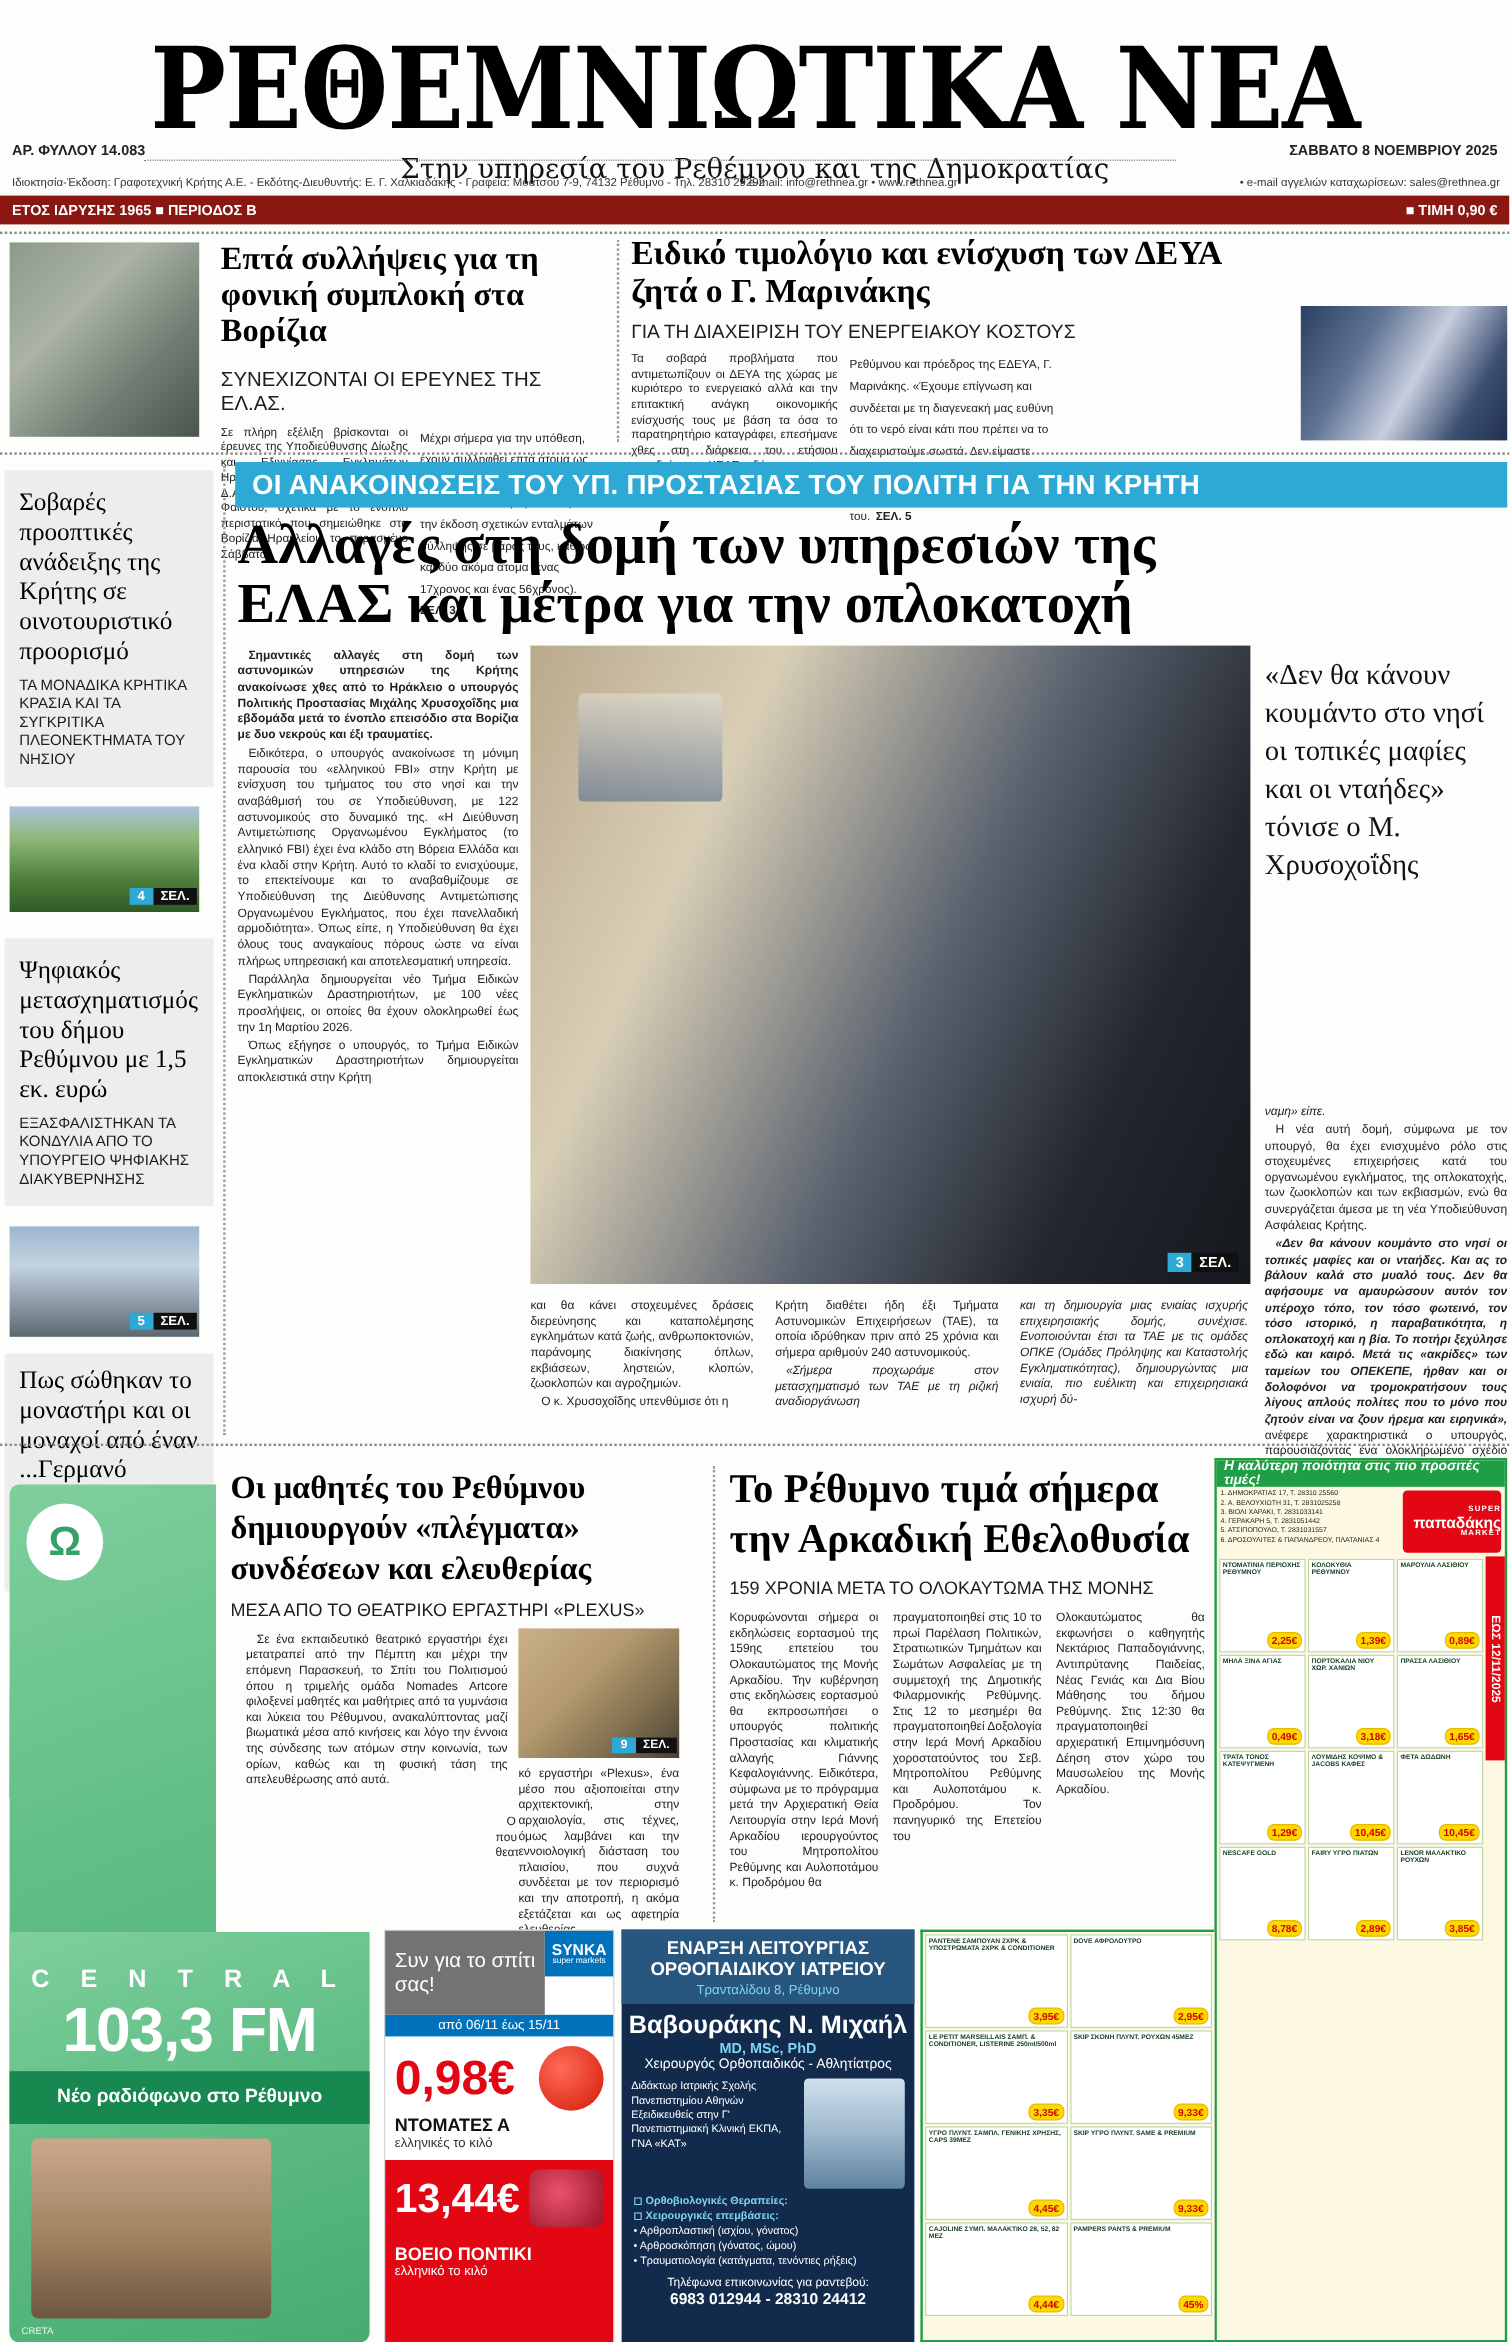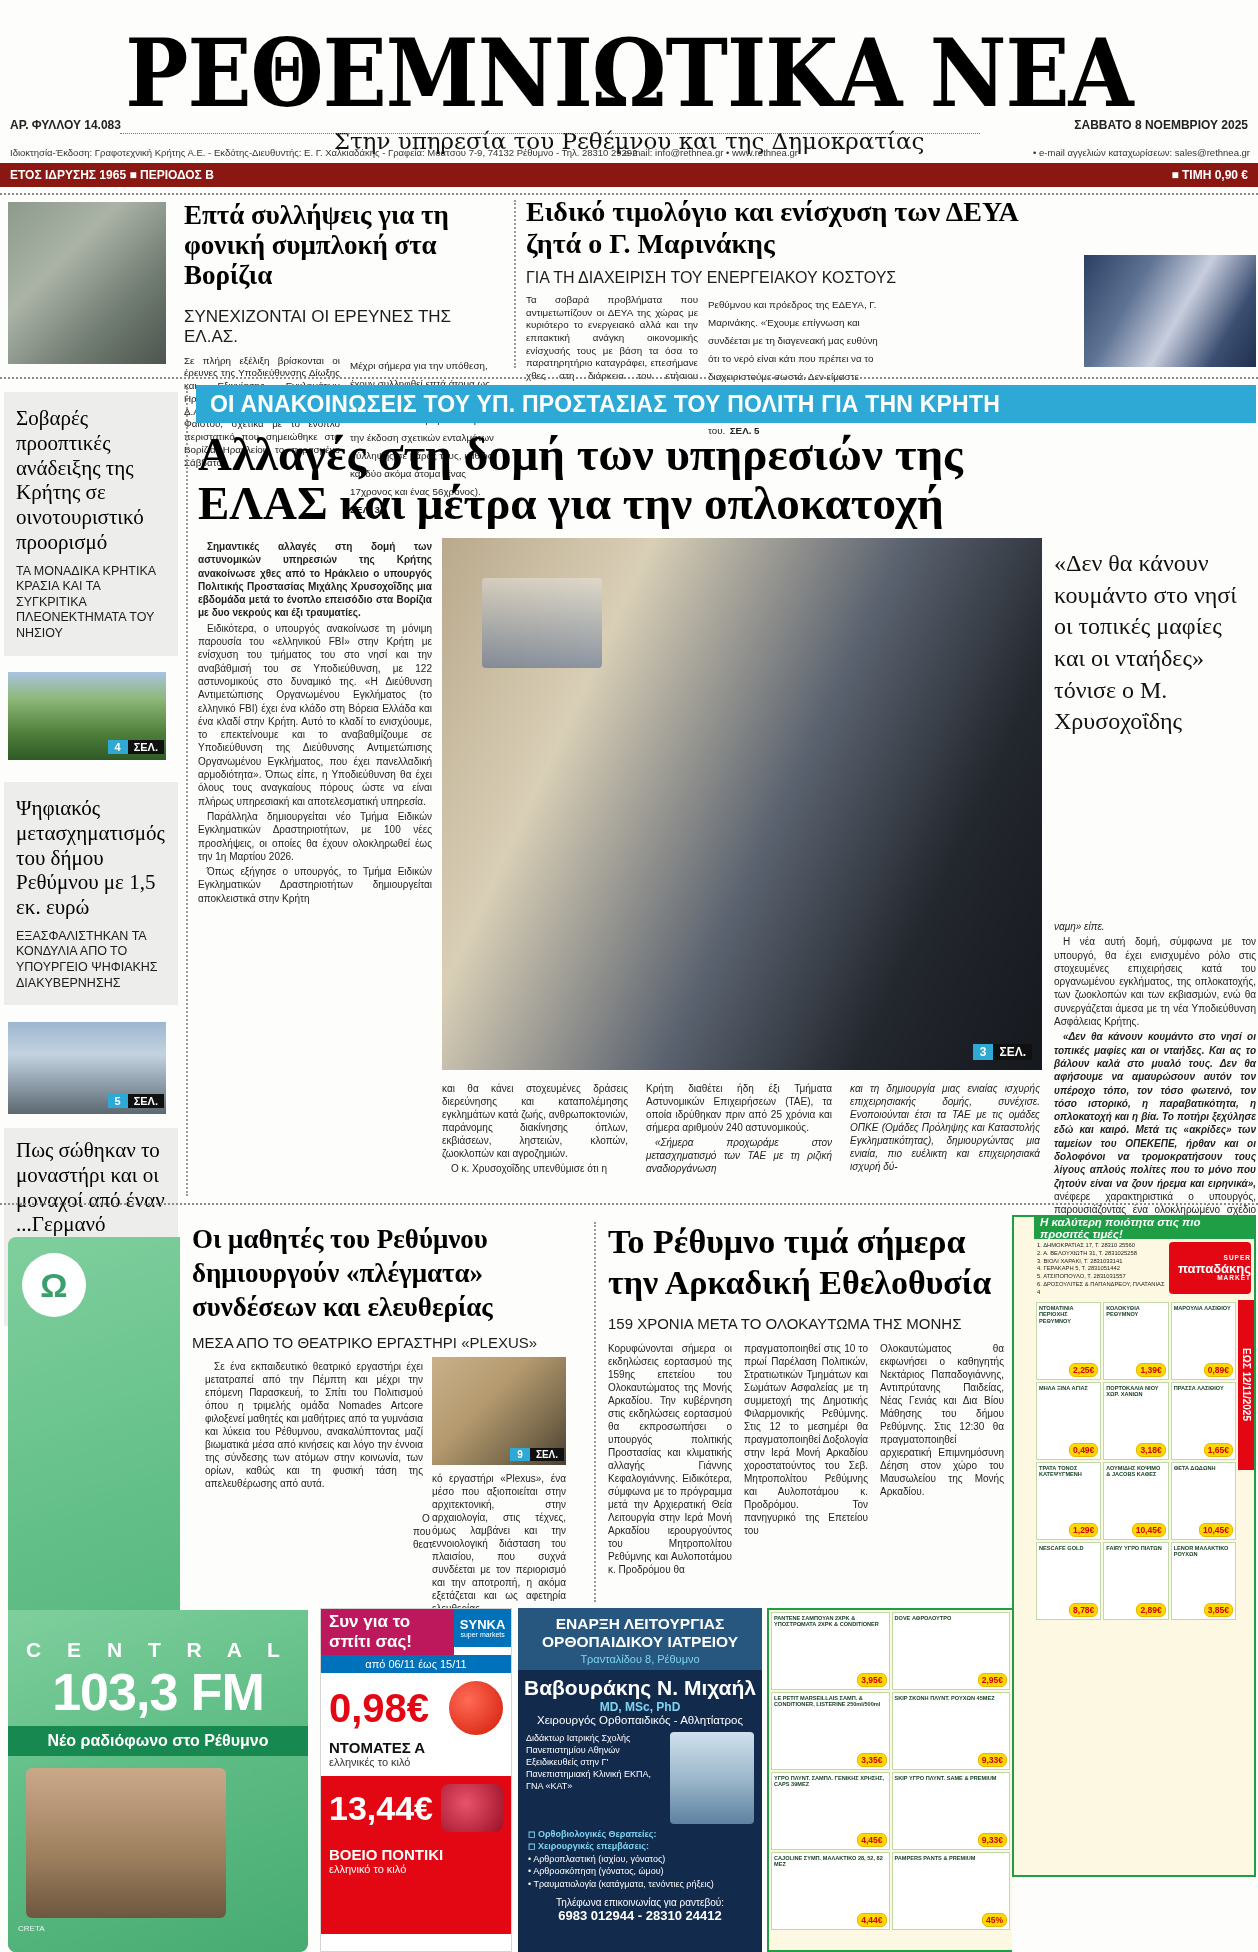--- a/index.html
+++ b/index.html
@@ -51,22 +51,22 @@
   .pull-quote{font-family:"Liberation Serif","DejaVu Serif",serif;font-size:24px;line-height:1.32;color:#111;}
   
   .radio-ad{background:linear-gradient(160deg,#7fcf9d 0%,#5fbd85 45%,#47ab72 100%);}
   .radio-circle{width:64px;height:64px;border-radius:50%;background:#fff;display:flex;
     align-items:center;justify-content:center;color:#3aa06b;font-size:34px;font-weight:bold;}
   .radio-letters{color:#fff;font-size:21px;letter-spacing:10px;font-weight:bold;}
   .radio-freq{color:#fff;font-weight:bold;font-size:52px;letter-spacing:-1px;}
   .radio-band{background:#17884f;color:#fff;font-weight:bold;font-size:16px;
     display:flex;align-items:center;justify-content:center;}
   .synka-ad{background:#fff;border:1px solid #d4d4d4;}
-  .synka-bar{background:#be185d;color:#fff;font-weight:bold;font-size:17px;display:flex;
-    align-items:center;padding:4px 8px;}
+  .synka-bar{background:#737373;color:#fff;font-weight:normal;font-size:17px;display:flex;
+    align-items:center;padding:16px 8px;}
   .synka-logo{background:#0072bc;color:#fff;font-weight:bold;text-align:center;font-size:13px;line-height:1.05;
     display:flex;flex-direction:column;justify-content:center;}
   .synka-logo small{font-size:7px;font-weight:normal;}
   .synka-date{background:#0072bc;color:#fff;font-size:11px;display:flex;align-items:center;justify-content:center;}
   .synka-price-red{color:#e30613;font-weight:bold;font-size:40px;}
   .synka-name{font-weight:bold;font-size:15px;color:#111;}
   .synka-sub{font-size:11px;color:#333;}
   .synka-lower{background:#e30613;color:#fff;}
   .ortho-ad{background:#122b4d;color:#fff;}
   .ortho-head{background:#27567e;text-align:center;padding:7px 6px 5px;}
@@ -269,21 +269,21 @@
   </div>
 
   <div class="abs radio-ad" style="left:8px;top:1237px;width:172px;height:715px;border-radius:8px 0 0 8px;z-index:1;">
     <div class="radio-circle" style="margin:16px 0 0 14px;">
       <span>Ω</span>
     </div>
   </div>
   <div class="abs radio-ad" style="left:8px;top:1610px;width:300px;height:342px;border-radius:0 0 8px 8px;z-index:2;">
     <div class="radio-letters" style="text-align:center;margin-top:28px;">C E N T R A L</div>
     <div class="radio-freq" style="text-align:center;">103,3 FM</div>
-    <div class="radio-band" style="height:30px;margin:4px 0;">Νέο ραδιόφωνο στο Ρέθυμνο</div>
+    <div class="radio-band" style="height:44px;margin:4px 0;">Νέο ραδιόφωνο στο Ρέθυμνο</div>
     <div class="photo ph-radio" style="position:relative;left:18px;top:8px;width:200px;height:150px;border-radius:6px;"></div>
     <div style="color:#eaf7ef;font-size:8px;margin:14px 0 0 10px;">CRETA</div>
   </div>
 
   <div class="abs synka-ad" style="left:320px;top:1608px;width:192px;height:344px;z-index:3;box-sizing:border-box;">
     <div style="display:flex;">
       <div class="synka-bar" style="width:128px;height:38px;">Συν για το σπίτι σας!</div>
       <div class="synka-logo" style="width:62px;height:38px;">
         <span>SYNKA</span>
         <small>super markets</small>
@@ -327,21 +327,21 @@
       <div>• <span>Αρθροπλαστική (ισχίου, γόνατος)</span></div>
       <div>• <span>Αρθροσκόπηση (γόνατος, ώμου)</span></div>
       <div>• <span>Τραυματιολογία (κατάγματα, τενόντιες ρήξεις)</span></div>
     </div>
     <div class="ortho-phone" style="margin-top:6px;">
       <div>Τηλέφωνα επικοινωνίας για ραντεβού:</div>
       <b>6983 012944 - 28310 24412</b>
     </div>
   </div>
 
-  <div class="abs papa-ad" style="left:1012px;top:1215px;width:244px;height:662px;z-index:3;box-sizing:border-box;padding-left:20px;">
+  <div class="abs papa-ad" style="left:1012px;top:1215px;width:244px;height:737px;z-index:3;box-sizing:border-box;">
     <div class="papa-head" style="height:22px;">Η καλύτερη ποιότητα στις πιο προσιτές τιμές!</div>
     <div style="display:flex;gap:4px;padding:3px;">
       <div class="papa-addrs" style="flex:1;">
           <div>1. ΔΗΜΟΚΡΑΤΙΑΣ 17, Τ. 28310 25560</div>
           <div>2. Α. ΒΕΛΟΥΧΙΩΤΗ 31, Τ. 2831025258</div>
           <div>3. ΒΙΟΛΙ ΧΑΡΑΚΙ, Τ. 2831033141</div>
           <div>4. ΓΕΡΑΚΑΡΗ 5, Τ. 2831051442</div>
           <div>5. ΑΤΣΙΠΟΠΟΥΛΟ, Τ. 2831031557</div>
           <div>6. ΔΡΟΣΟΥΛΙΤΕΣ &amp; ΠΑΠΑΝΔΡΕΟΥ, ΠΛΑΤΑΝΙΑΣ 4</div>
         </div>

